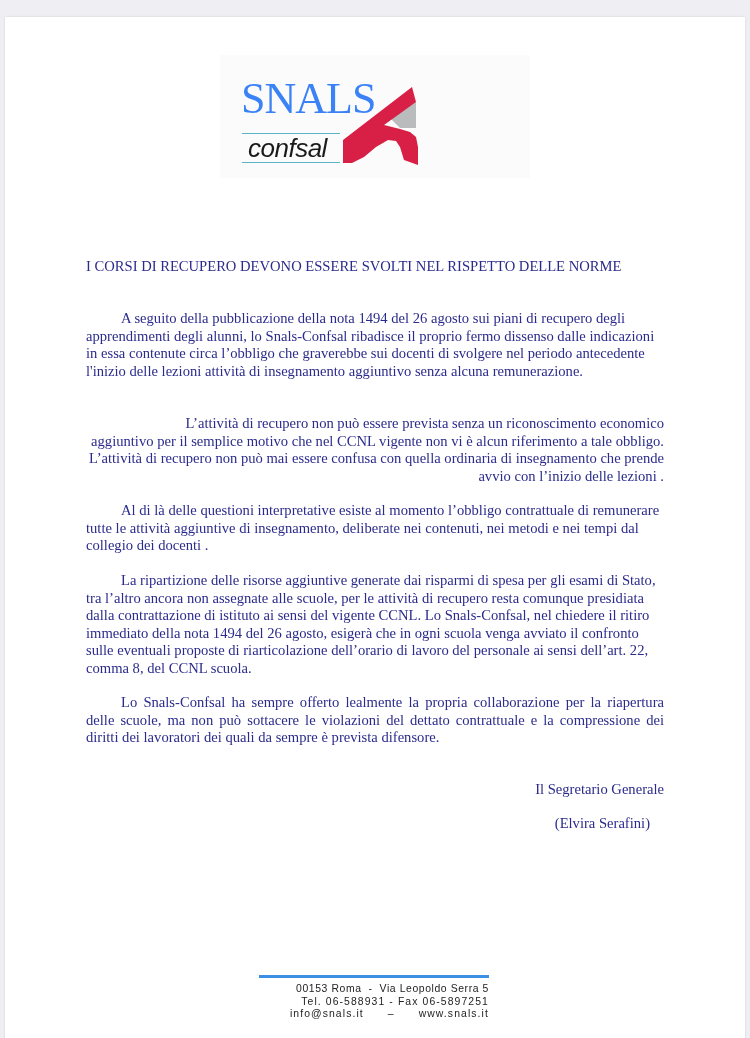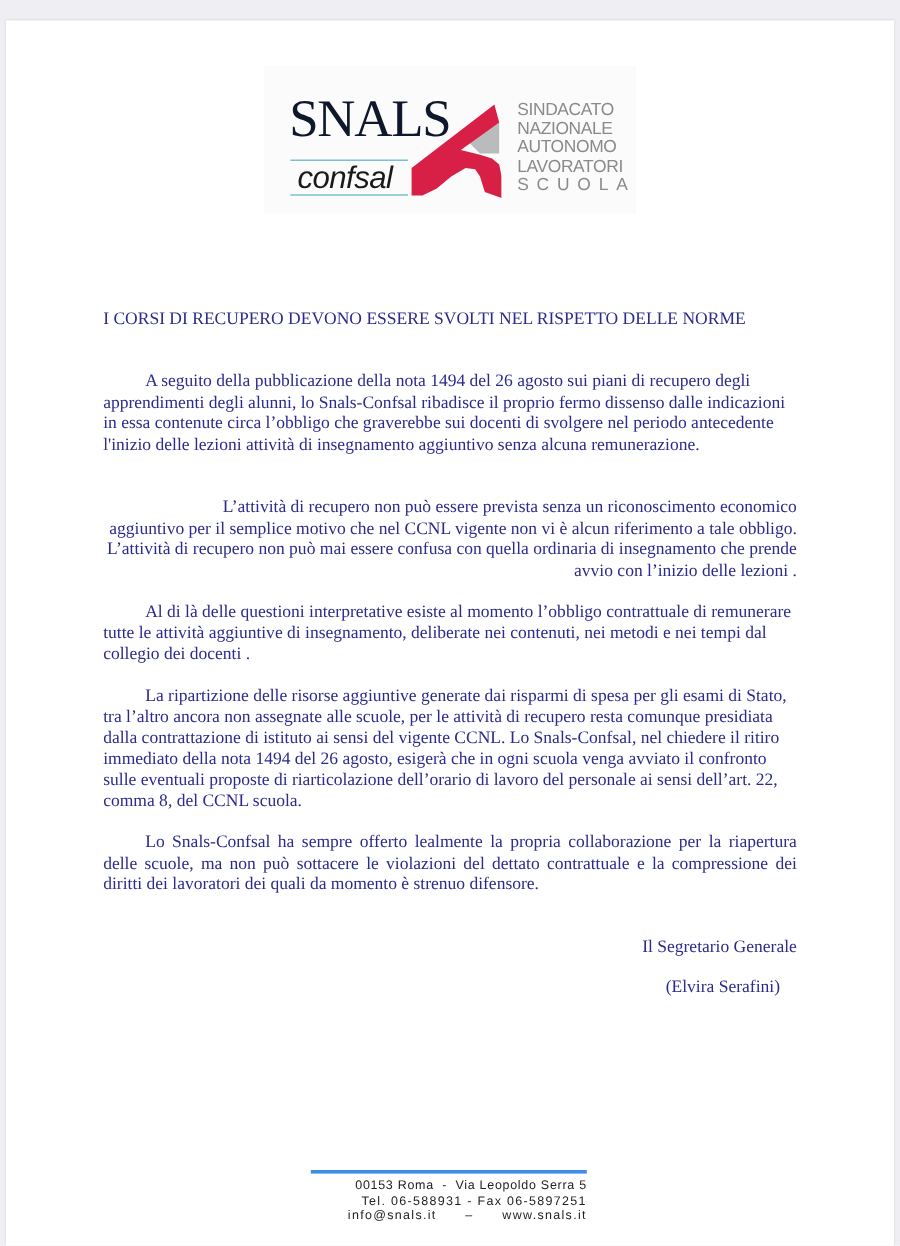--- a/index.html
+++ b/index.html
@@ -28,21 +28,21 @@
       height: 123px;
       background: #fbfbfb;
     }
     .logo .snals {
       position: absolute;
       left: 21px;
       top: 22px;
       font-family: "Liberation Serif", "DejaVu Serif", serif;
       font-size: 44px;
       letter-spacing: -1px;
-      color: #0f172a;
+      color: #3b82f6;
       line-height: 1;
     }
     .logo .confsal-line {
       position: absolute;
       left: 22px;
       width: 98px;
       height: 1px;
       background: #5ab4c4;
     }
     .logo .confsal {
@@ -146,38 +146,31 @@
 
 <div class="logo">
   <div class="snals">SNALS</div>
   <div class="confsal-line" style="top:78px;"></div>
   <div class="confsal">confsal</div>
   <div class="confsal-line" style="top:107px;"></div>
   <svg class="mark" width="80" height="80" viewBox="0 0 80 80">
     <polygon points="52,33 78,17 78,43 62,43" fill="#b9bbbd"></polygon>
     <polygon points="5,55 74,2 78,17 46,40 62,44 72,47 78,52 80,62 80,80 66,75 62,62 58,56 50,55 38,62 26,72 14,78 5,78" fill="#d81f45"></polygon>
   </svg>
-  <div class="acronym">
-    <span class="line">SINDACATO</span>
-    <span class="line">NAZIONALE</span>
-    <span class="line">AUTONOMO</span>
-    <span class="line">LAVORATORI</span>
-    <span class="line spaced">SCUOLA</span>
-  </div>
 </div>
 
 <div class="content title">
   <div>I CORSI DI RECUPERO DEVONO ESSERE SVOLTI NEL RISPETTO DELLE NORME</div>
 </div>
 
 <p class="content para p1">A seguito della pubblicazione della nota 1494 del 26 agosto sui piani di recupero degli apprendimenti degli alunni, lo Snals-Confsal ribadisce il proprio fermo dissenso dalle indicazioni in essa contenute circa l’obbligo che graverebbe sui docenti di svolgere nel periodo antecedente l'inizio delle lezioni attività di insegnamento aggiuntivo senza alcuna remunerazione.</p>
 <p class="content para p2">L’attività di recupero non può essere prevista senza un riconoscimento economico aggiuntivo per il semplice motivo che nel CCNL vigente non vi è alcun riferimento a tale obbligo. L’attività di recupero  non può mai essere confusa con quella ordinaria di insegnamento che prende avvio con l’inizio delle lezioni .</p>
 <p class="content para p3">Al di là delle questioni interpretative esiste al momento l’obbligo contrattuale di remunerare tutte le attività aggiuntive di insegnamento, deliberate nei contenuti, nei metodi e nei tempi dal collegio dei docenti .</p>
 <p class="content para p4">La ripartizione delle risorse aggiuntive generate dai risparmi di spesa per gli esami di Stato, tra l’altro ancora non assegnate alle scuole, per le attività di recupero resta comunque presidiata dalla contrattazione di istituto ai sensi del vigente CCNL. Lo Snals-Confsal, nel chiedere il ritiro immediato della nota 1494 del 26 agosto, esigerà che in ogni scuola venga avviato il confronto sulle eventuali proposte di riarticolazione dell’orario di lavoro del personale ai sensi dell’art. 22, comma 8, del CCNL scuola.</p>
-<p class="content para p5">Lo Snals-Confsal ha sempre offerto lealmente la propria collaborazione per la riapertura delle scuole, ma non può sottacere le violazioni del dettato contrattuale e la compressione dei diritti dei lavoratori dei quali da momento è strenuo difensore.</p>
+<p class="content para p5">Lo Snals-Confsal ha sempre offerto lealmente la propria collaborazione per la riapertura delle scuole, ma non può sottacere le violazioni del dettato contrattuale e la compressione dei diritti dei lavoratori dei quali da sempre è prevista difensore.</p>
 
 <div class="sign-title">Il Segretario Generale</div>
 <div class="sign-name">(Elvira Serafini)</div>
 
 <div class="footer-bar"></div>
 <div class="footer">
   <div class="l1" style="white-space:pre;">00153 Roma  -  Via Leopoldo Serra 5</div>
   <div class="l2">Tel. 06-588931 - Fax 06-5897251</div>
   <div class="l3" style="white-space:pre;">info@snals.it   –   www.snals.it</div>
 </div>

